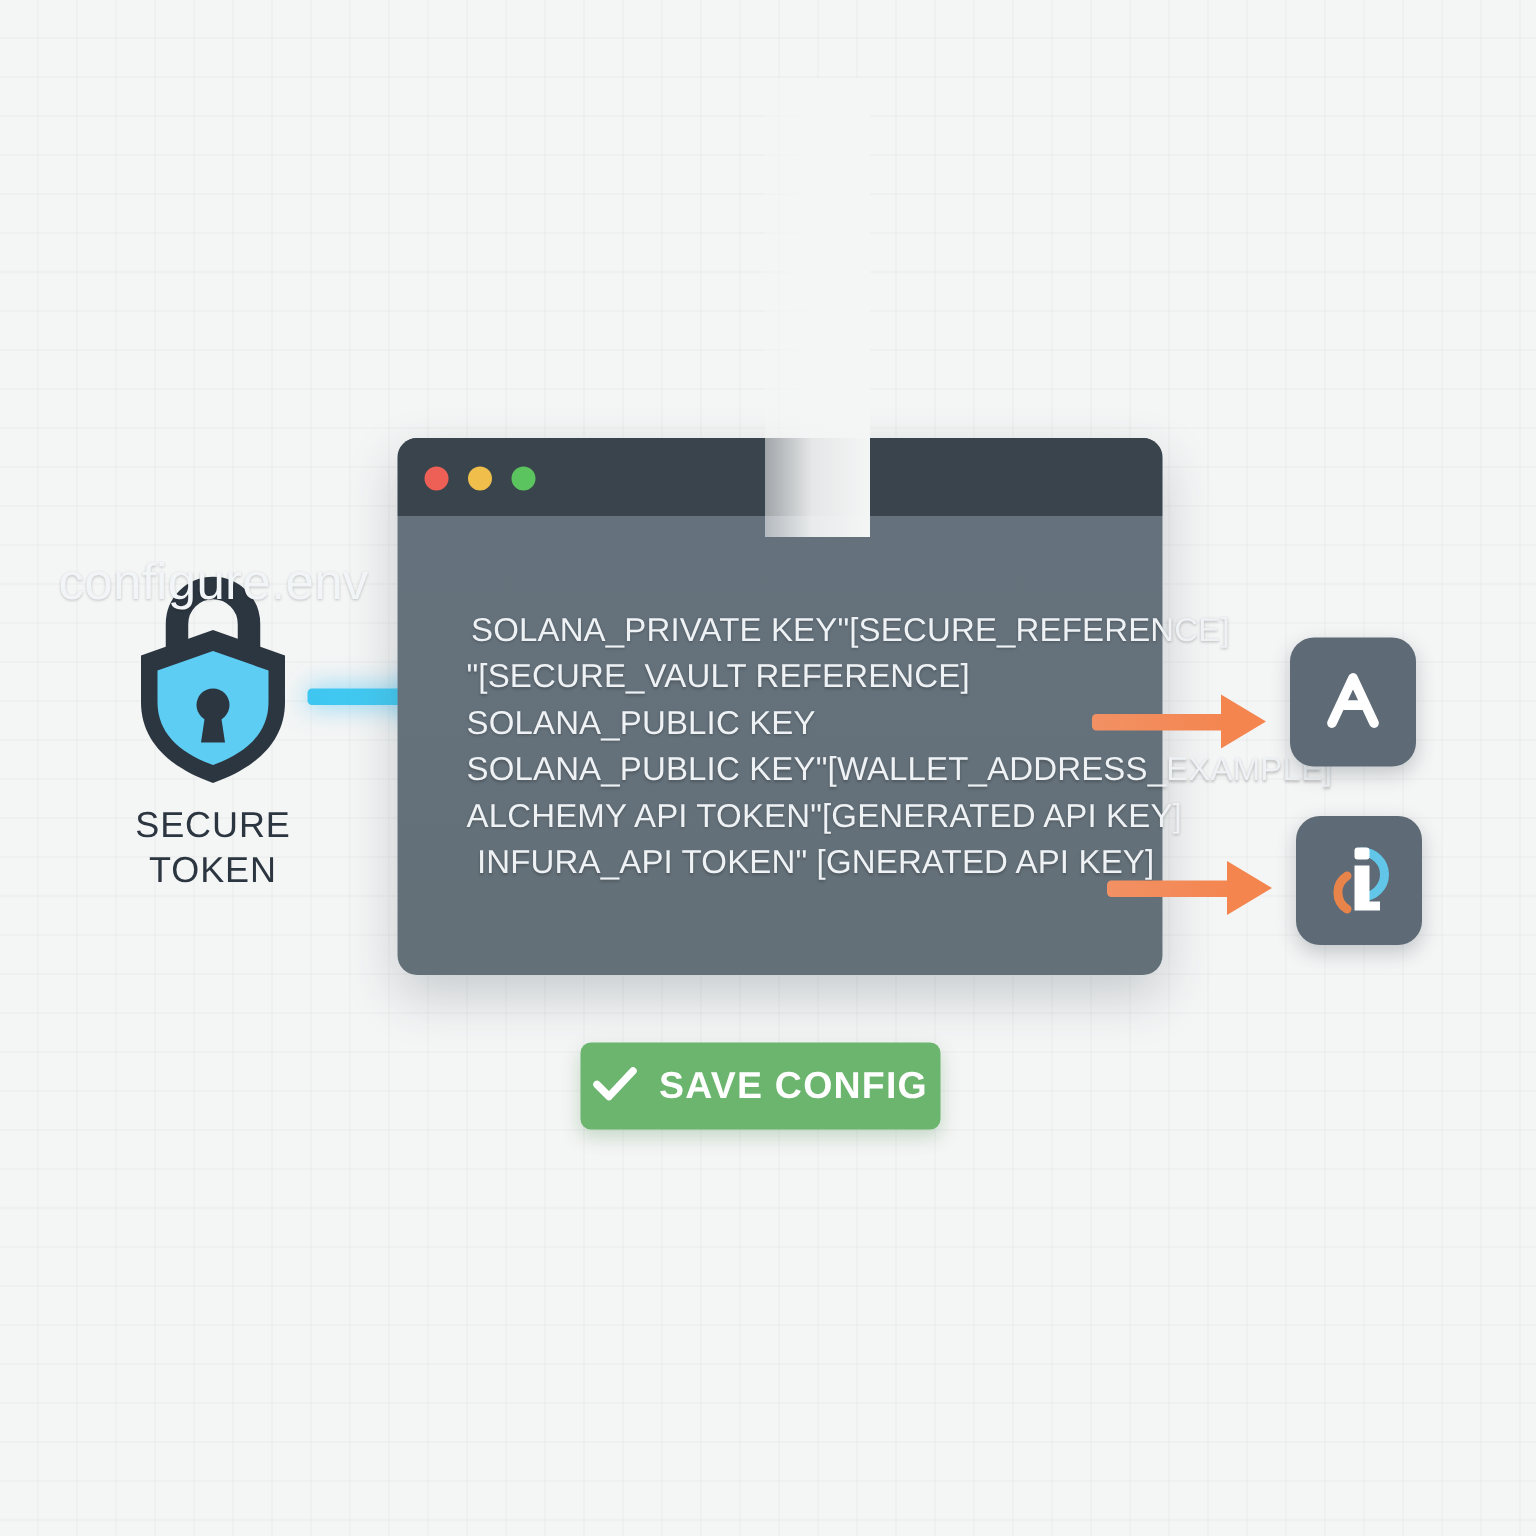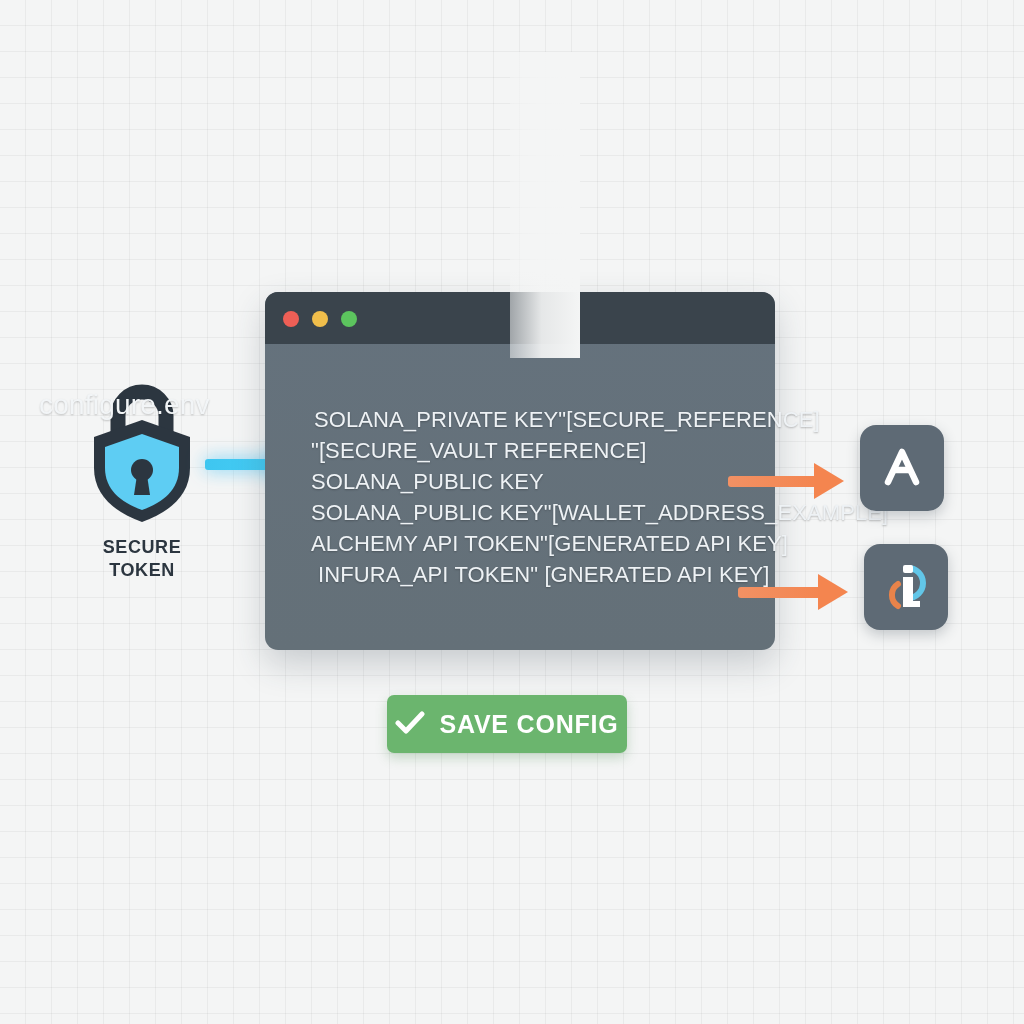--- a/index.html
+++ b/index.html
@@ -18,21 +18,21 @@
     background-position:-1px -1px;
   }
 
   
   #vault{position:absolute;left:82px;top:376px;width:120px;height:220px;}
   #vault .shieldwrap{position:relative;width:120px;height:150px;}
   #vault svg{display:block;}
   #vault .label{
     position:absolute;left:-12px;top:160px;width:144px;
     text-align:center;color:#2c3640;
-    font-size:18px;font-weight:bold;letter-spacing:.6px;line-height:1.25;
+    font-size:24px;font-weight:normal;letter-spacing:.6px;line-height:1.25;
   }
 
   
   .arrow{position:absolute;}
   .arrow .shaft{position:absolute;border-radius:3px;}
   .arrow .head{position:absolute;width:0;height:0;}
 
   #arrow-vault{left:205px;top:446px;width:100px;height:36px;
     filter:drop-shadow(0 0 9px rgba(90,200,245,.85));}
   #arrow-vault .shaft{left:0;top:13px;width:72px;height:11px;
@@ -63,23 +63,22 @@
     position:absolute;left:0;top:0;width:100%;height:52px;
     background:#3a444c;
   }
   .dot{position:absolute;top:19px;width:16px;height:16px;border-radius:50%;}
   #dot-close{left:18px;background:#ee5f56;}
   #dot-min{left:47px;background:#f0be4b;}
   #dot-max{left:76px;background:#5cc45e;}
 
   #filename{
     position:absolute;left:39px;top:369px;
-    font-size:28px;color:#f2f5f7;letter-spacing:.2px;
+    font-size:34px;color:#f2f5f7;letter-spacing:.2px;
     text-shadow:0 1px 2px rgba(0,0,0,.22);
-    margin-top:20px;
   }
   #codelines{
     position:absolute;left:265px;top:404px;width:560px;
   }
   .codeline{
     font-size:22px;color:#eef2f5;line-height:31px;white-space:nowrap;
     letter-spacing:.1px;text-shadow:0 1px 2px rgba(0,0,0,.25);
   }
   .ind-0{padding-left:49px;}
   .ind-1{padding-left:46px;}

